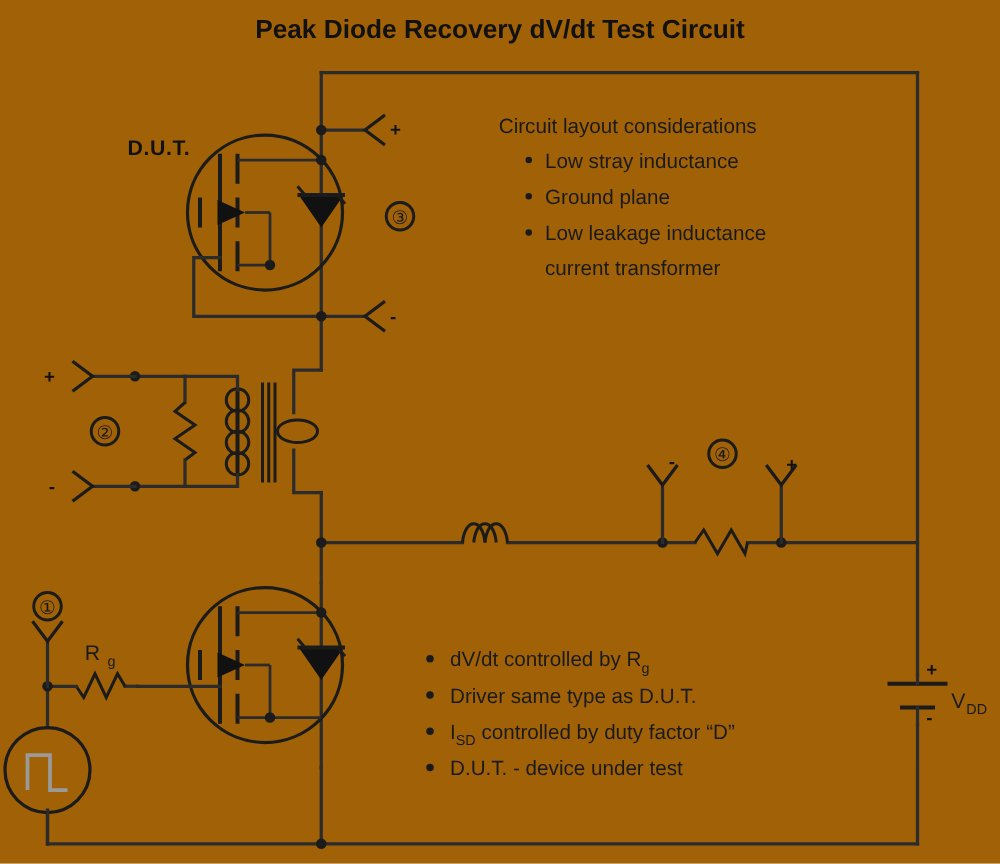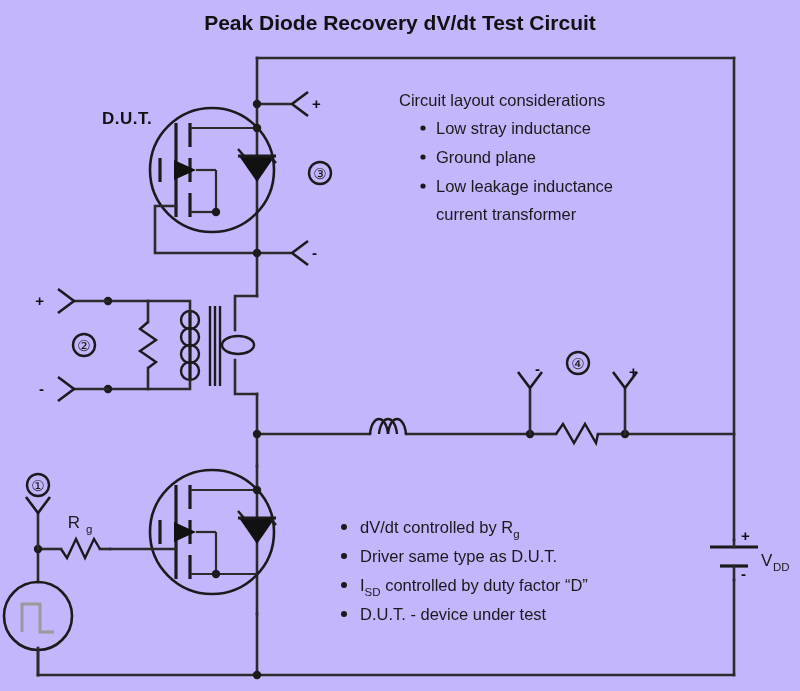--- a/index.html
+++ b/index.html
@@ -9,21 +9,21 @@
     background: #ffffff;
   }
   body {
     font-family: "Liberation Sans", sans-serif;
     color: #1a1a1a;
   }
   #page {
     position: relative;
     width: 800px;
     height: 691px;
-    background: #c4b5fd;
+    background: #a16207;
     overflow: hidden;
   }
   #schematic {
     position: absolute;
     left: 0;
     top: 0;
     width: 800px;
     height: 691px;
     display: block;
   }

